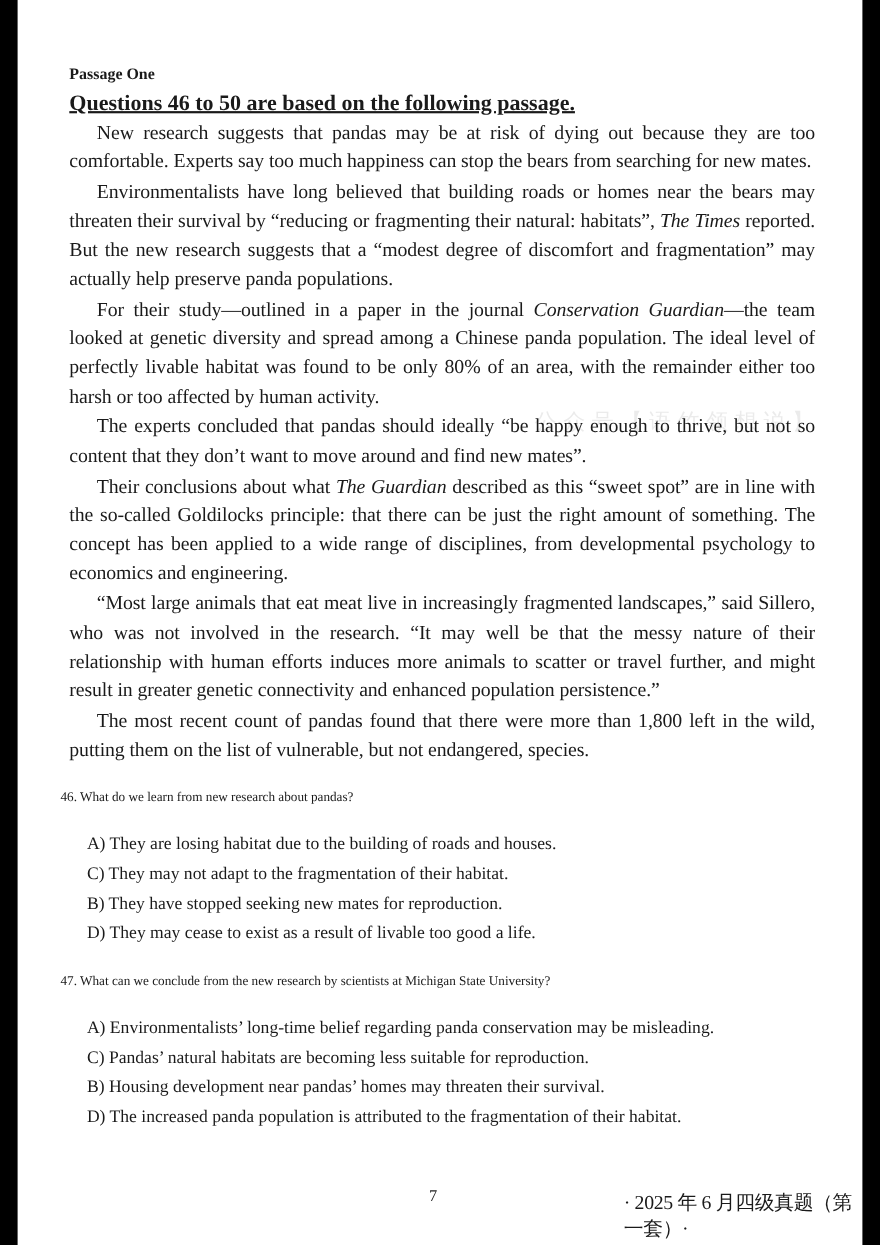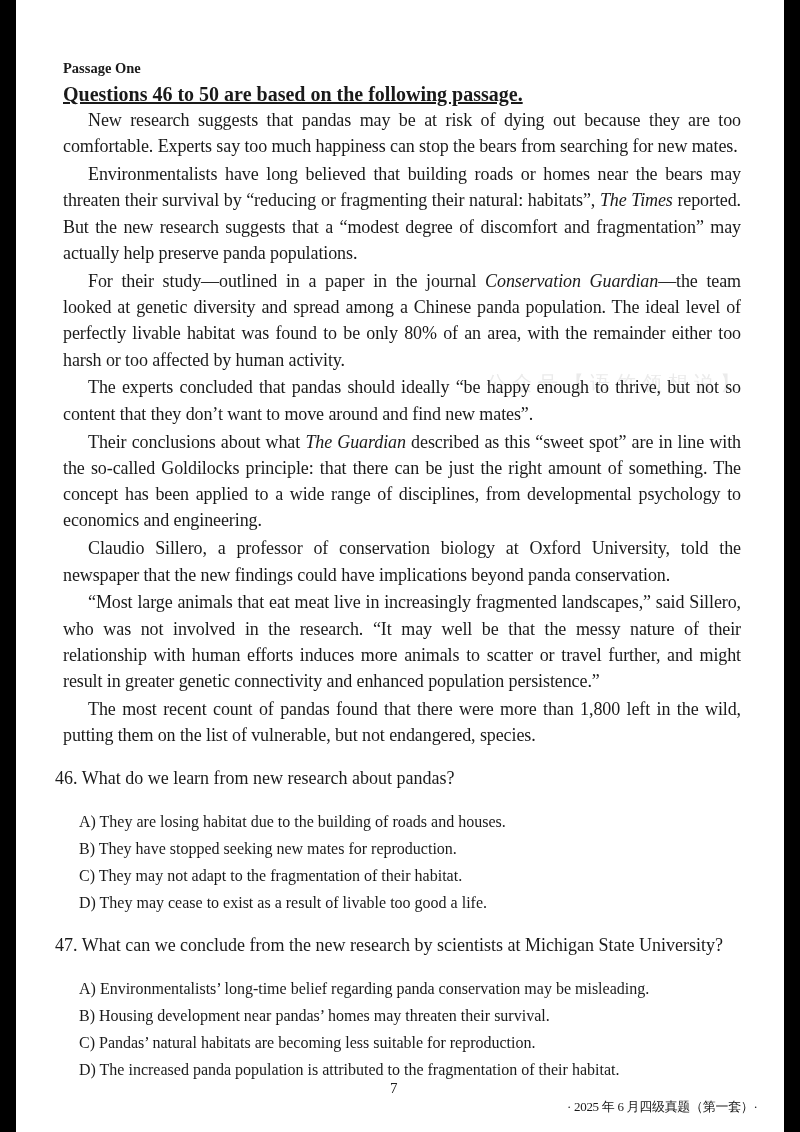--- a/index.html
+++ b/index.html
@@ -14,27 +14,27 @@
     position: absolute; left: 47px; top: 55px; width: 678px;
   }
   .h1 { font-weight: bold; font-size: 14.5px; line-height: 26px; height: 26px; margin: 0; }
   .h2 { font-weight: bold; font-size: 20px; line-height: 26px; height: 26px; margin: 0; text-decoration: underline; }
   .para {
     font-size: 18px; line-height: 26.3px; text-indent: 25px; text-align: justify;
     margin: 0 0 1.5px 0; letter-spacing: -0.1px;
   }
   .para i { font-style: italic; }
   .questions { margin-top: 14px; }
-  .q-stem { font-size: 18px; line-height: 27px; margin: 16px; margin-left: -8px; }
+  .q-stem { font-size: 12px; line-height: 27px; margin: 16px; margin-left: -8px; }
   .q-opt { font-size: 16px; line-height: 27px; margin: 0; padding-left: 16px; }
   .footer {
     position: absolute; top: 1080px; left: 0; width: 768px; height: 24px; font-size: 14px;
   }
   .page-num { position: absolute; left: 374px; top: 0; font-size: 15px; }
-  .exam-label { position: absolute; left: 551px; top: 18px; font-size: 13px; letter-spacing: -0.3px; }
+  .exam-label { position: absolute; left: 551px; top: 1px; font-size: 18px; letter-spacing: -0.3px; }
   .watermark {
     position: absolute; left: 470px; top: 370px; font-size: 20px; color: #ebebeb;
     font-family: "DejaVu Sans", sans-serif; letter-spacing: 6px; pointer-events: none;
   }
 </style>
 </head>
 <body>
 
 <div class="page">
   <div class="watermark">公众号【语竹领想说】</div>
@@ -42,38 +42,37 @@
   <div class="content">
     <p class="h1">Passage One</p>
     <p class="h2">Questions 46 to 50 are based on the following passage.</p>
 
     <div>
       <p class="para">New research suggests that pandas may be at risk of dying out because they are too comfortable. Experts say too much happiness can stop the bears from searching for new mates.</p>
       <p class="para"><span>Environmentalists have long believed that building roads or homes near the bears may threaten their survival by “reducing or fragmenting their natural: habitats”, </span><i>The Times</i><span> reported. But the new research suggests that a “modest degree of discomfort and fragmentation” may actually help preserve panda populations.</span></p>
       <p class="para"><span>For their study—outlined in a paper in the journal </span><i>Conservation Guardian</i><span>—the team looked at genetic diversity and spread among a Chinese panda population. The ideal level of perfectly livable habitat was found to be only 80% of an area, with the remainder either too harsh or too affected by human activity.</span></p>
       <p class="para">The experts concluded that pandas should ideally “be happy enough to thrive, but not so content that they don’t want to move around and find new mates”.</p>
       <p class="para"><span>Their conclusions about what </span><i>The Guardian</i><span> described as this “sweet spot” are in line with the so-called Goldilocks principle: that there can be just the right amount of something. The concept has been applied to a wide range of disciplines, from developmental psychology to economics and engineering.</span></p>
-      <p class="para">Claudio Sillero, a professor of conservation biology at Oxford University, told the newspaper that the new findings could have implications beyond panda conservation.</p>
       <p class="para">“Most large animals that eat meat live in increasingly fragmented landscapes,” said Sillero, who was not involved in the research. “It may well be that the messy nature of their relationship with human efforts induces more animals to scatter or travel further, and might result in greater genetic connectivity and enhanced population persistence.”</p>
       <p class="para">The most recent count of pandas found that there were more than 1,800 left in the wild, putting them on the list of vulnerable, but not endangered, species.</p>
     </div>
 
     <div class="questions">
       <div>
         <p class="q-stem">46. What do we learn from new research about pandas?</p>
         <p class="q-opt">A) They are losing habitat due to the building of roads and houses.</p>
+        <p class="q-opt">C) They may not adapt to the fragmentation of their habitat.</p>
         <p class="q-opt">B) They have stopped seeking new mates for reproduction.</p>
-        <p class="q-opt">C) They may not adapt to the fragmentation of their habitat.</p>
         <p class="q-opt">D) They may cease to exist as a result of livable too good a life.</p>
       </div>
       <div>
         <p class="q-stem">47. What can we conclude from the new research by scientists at Michigan State University?</p>
         <p class="q-opt">A) Environmentalists’ long-time belief regarding panda conservation may be misleading.</p>
+        <p class="q-opt">C) Pandas’ natural habitats are becoming less suitable for reproduction.</p>
         <p class="q-opt">B) Housing development near pandas’ homes may threaten their survival.</p>
-        <p class="q-opt">C) Pandas’ natural habitats are becoming less suitable for reproduction.</p>
         <p class="q-opt">D) The increased panda population is attributed to the fragmentation of their habitat.</p>
       </div>
     </div>
   </div>
 
   <div class="footer">
     <span class="page-num">7</span>
     <span class="exam-label">· 2025 年 6 月四级真题（第一套）·</span>
   </div>
 </div>

